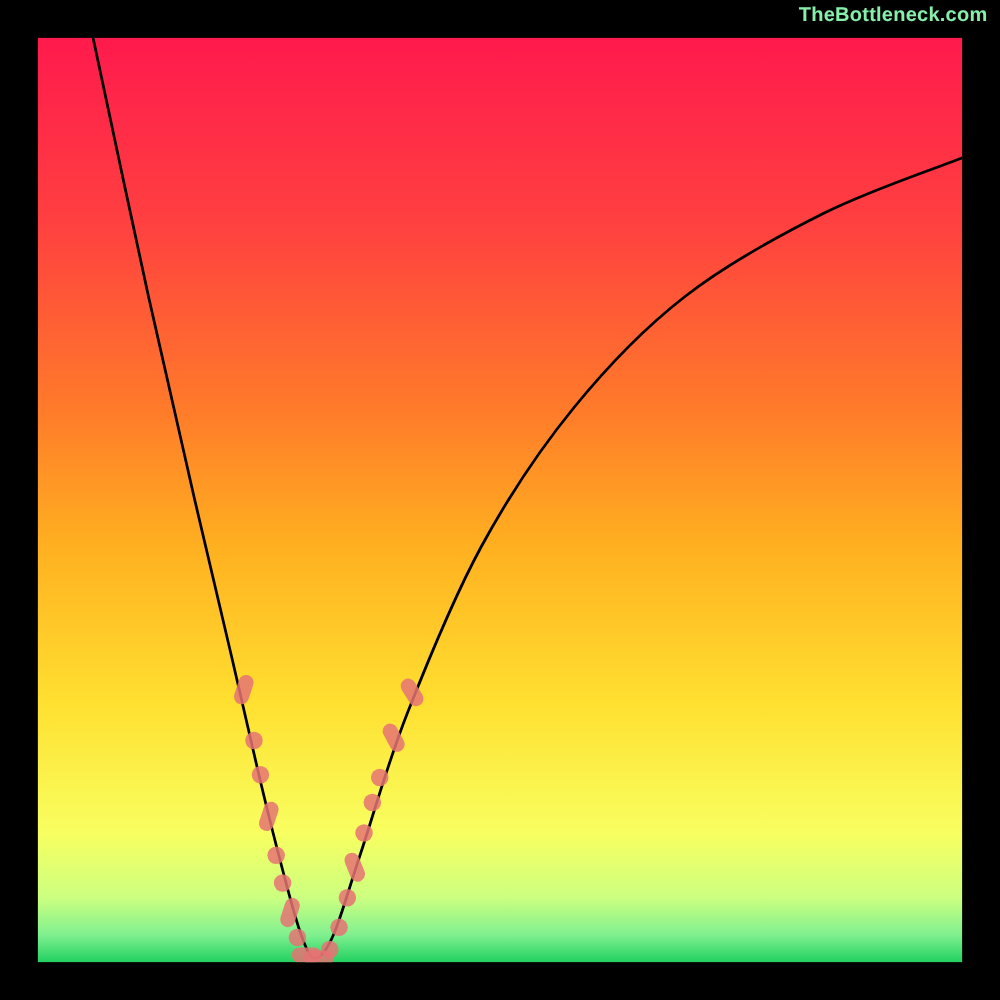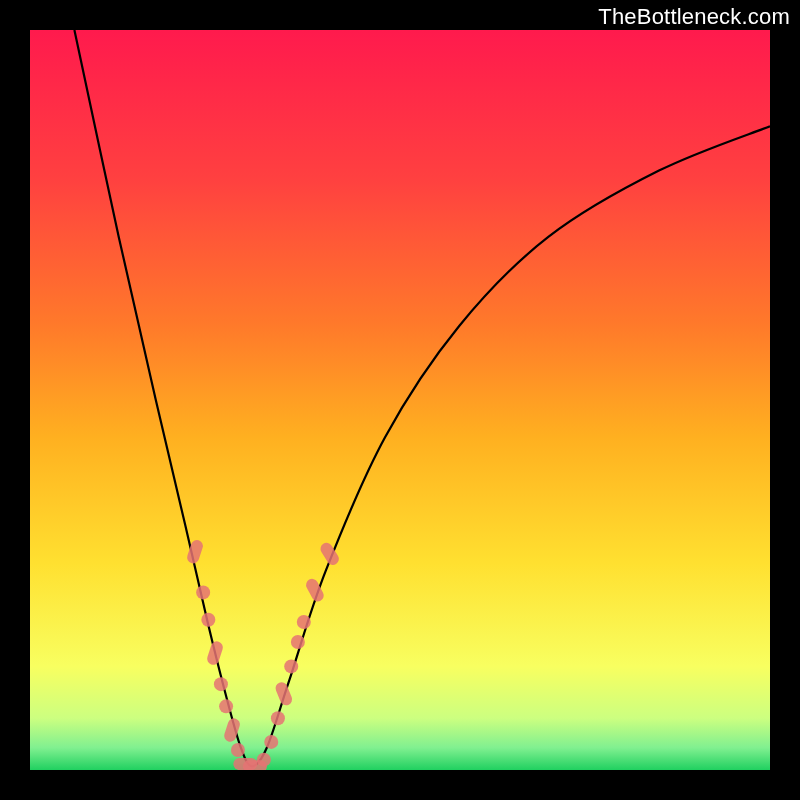--- a/index.html
+++ b/index.html
@@ -30,23 +30,23 @@
     inset: 0;
   }
   .curve-svg {
     position: absolute;
     inset: 0;
   }
   .watermark {
     position: absolute;
     top: 4px;
     right: 10px;
-    color: #ffffff;
-    font-size: 22px;
-    font-weight: 400;
+    color: #86efac;
+    font-size: 16px;
+    font-weight: 700;
     letter-spacing: 0.2px;
   }
   .dot {
     fill: #e57373;
     fill-opacity: 0.85;
   }
   .capsule {
     fill: #e57373;
     fill-opacity: 0.85;
   }

